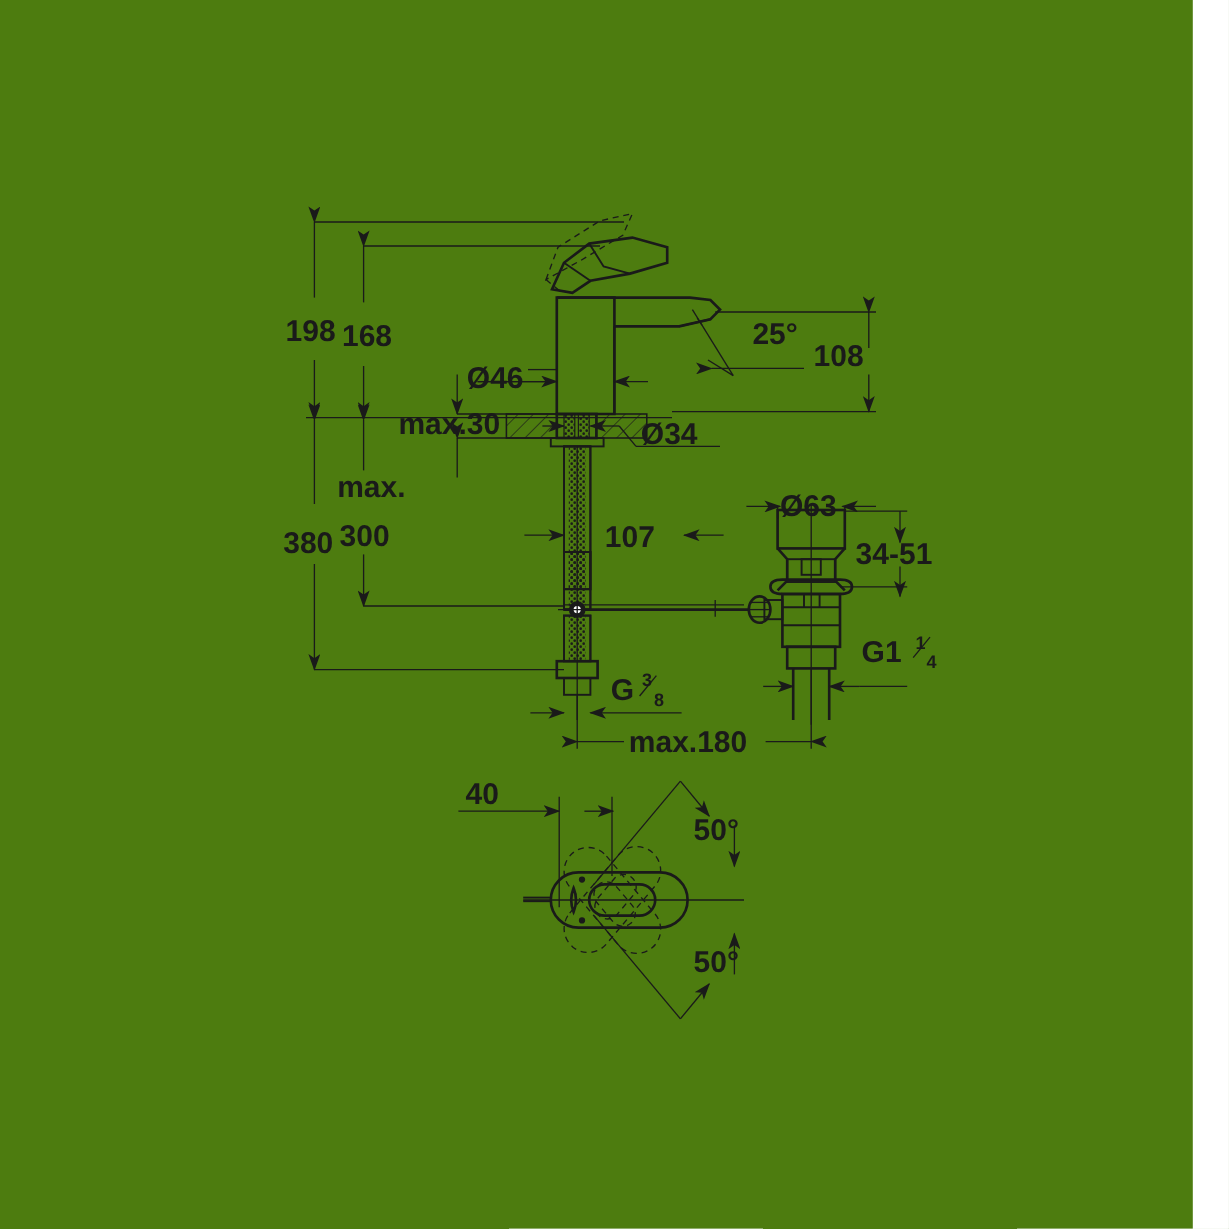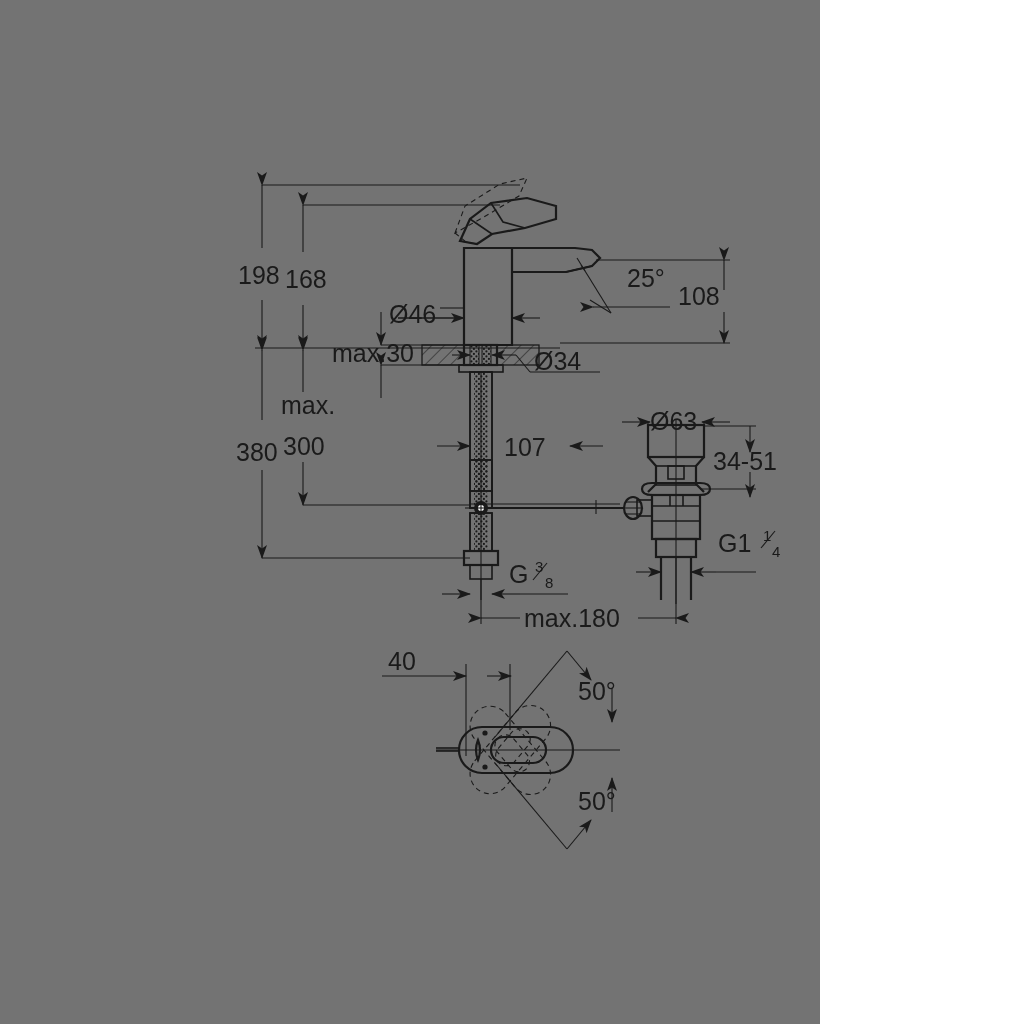--- a/index.html
+++ b/index.html
@@ -2,25 +2,26 @@
 <html><head>
 <meta charset="utf-8">
 <style>
   html, body {
     margin: 0;
     padding: 0;
     background: #ffffff;
   }
   #root {
     position: relative;
-    width: 820px;
+    width: 994px;
     height: 1024px;
-    background: #737373;
+    background: #4d7c0f;
     font-family: "Liberation Sans", sans-serif;
     overflow: hidden;
+    font-weight: bold;
   }
   #drawing {
     position: absolute;
     left: 0;
     top: 0;
     width: 1024px;
     height: 1024px;
   }
   text {
     font-family: "Liberation Sans", sans-serif;

